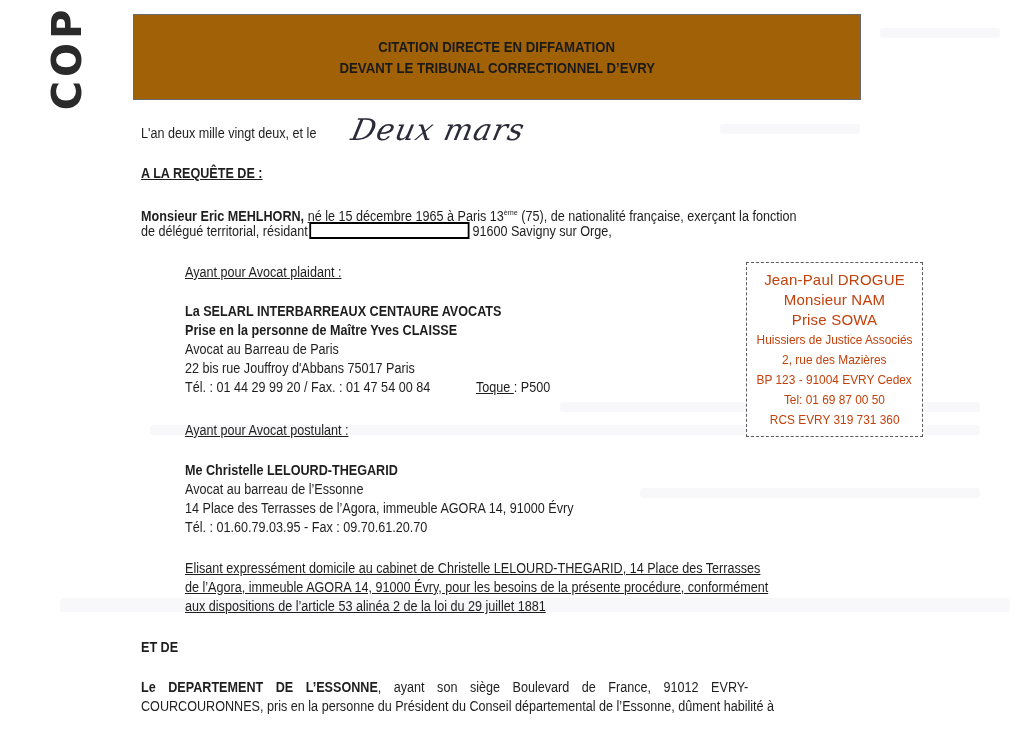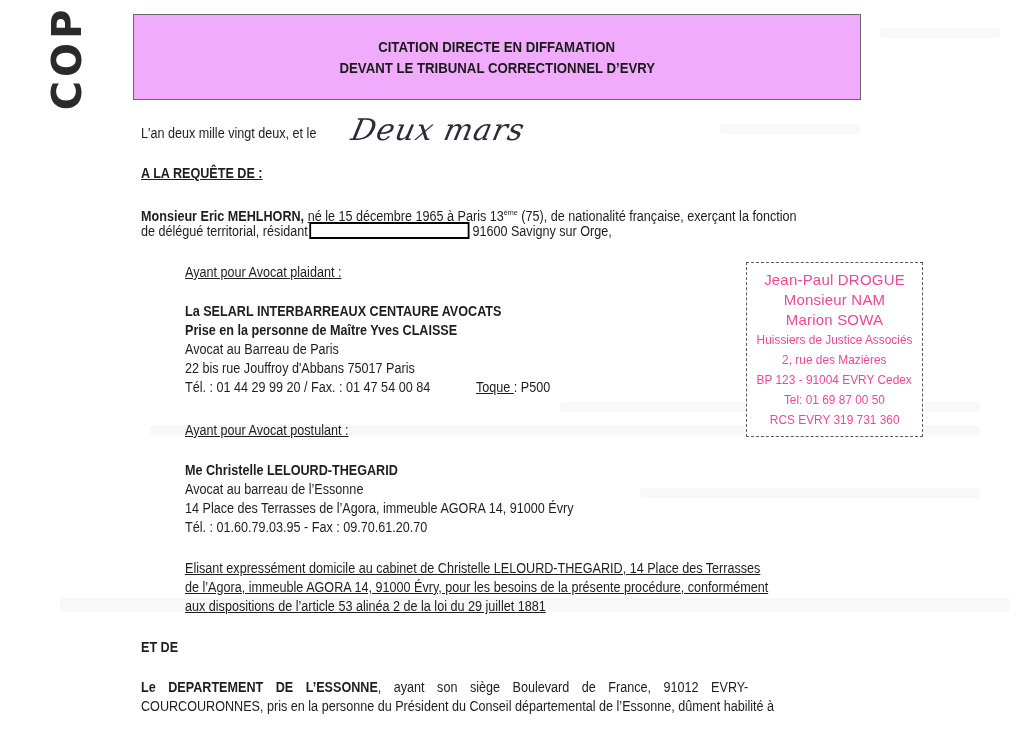--- a/index.html
+++ b/index.html
@@ -16,21 +16,21 @@
     }
     .cop span {
       display: block; transform: rotate(-90deg);
       font-family: "DejaVu Sans", sans-serif; font-weight: bold;
       font-size: 40px; letter-spacing: 4px; color: #2a2a2a;
       white-space: nowrap;
     }
     .title-box {
       position: absolute; left: 133px; top: 14px;
       width: 728px; height: 86px;
-      border: 1.5px solid #6a6a6a; background: #f0abfc;
+      border: 1.5px solid #6a6a6a; background: #a16207;
       display: flex; flex-direction: column; align-items: center; justify-content: center;
       box-sizing: border-box;
     }
     .title-box div {
       font-family: "Liberation Sans", sans-serif; font-weight: bold;
       font-size: 15px; line-height: 21px; transform: scaleX(0.88);
       color: #1a1a1a;
     }
     .t { position: absolute; font-size: 14px; line-height: 18px; white-space: nowrap; }
     .cond { transform-origin: left top; transform: scaleX(0.9); }
@@ -45,21 +45,21 @@
     .redact {
       display: inline-block; width: 174px; height: 13px;
       border: 2.5px solid #000; background: #fff; vertical-align: -3px;
       margin: 0 3px 0 2px;
     }
     .stamp {
       position: absolute; left: 746px; top: 262px;
       width: 177px; height: 175px; box-sizing: border-box;
       border: 1.5px dashed #5a5a5a; background: #fff;
       display: flex; flex-direction: column; align-items: center; justify-content: center;
-      color: #ec4899;
+      color: #c2410c;
     }
     .stamp div { white-space: nowrap; line-height: 20px; }
     .stamp .big { font-size: 15px; letter-spacing: 0.2px; }
     .stamp .sm { font-size: 13.5px; transform: scaleX(0.88); }
     .ghost {
       position: absolute; background: rgba(160,170,190,0.08);
       height: 10px; border-radius: 3px;
     }
   </style>
 </head>
@@ -117,19 +117,19 @@
 <div class="t cond b" style="left:141px;top:638px;">ET DE</div>
 
 <div class="t cond" style="left:141px;top:678px;word-spacing:10px;">
   <span class="b">Le DEPARTEMENT DE L’ESSONNE</span><span>, ayant son siège Boulevard de France, 91012 EVRY-</span>
 </div>
 <div class="t cond" style="left:141px;top:697px;">COURCOURONNES, pris en la personne du Président du Conseil départemental de l’Essonne, dûment habilité à</div>
 
 <div class="stamp">
   <div class="big">Jean-Paul DROGUE</div>
   <div class="big">Monsieur NAM</div>
-  <div class="big">Marion SOWA</div>
+  <div class="big">Prise SOWA</div>
   <div class="sm">Huissiers de Justice Associés</div>
   <div class="sm">2, rue des Mazières</div>
   <div class="sm">BP 123 -  91004 EVRY Cedex</div>
   <div class="sm">Tel: 01 69 87 00 50</div>
   <div class="sm">RCS EVRY 319 731 360</div>
 </div>
 
 </body></html>

